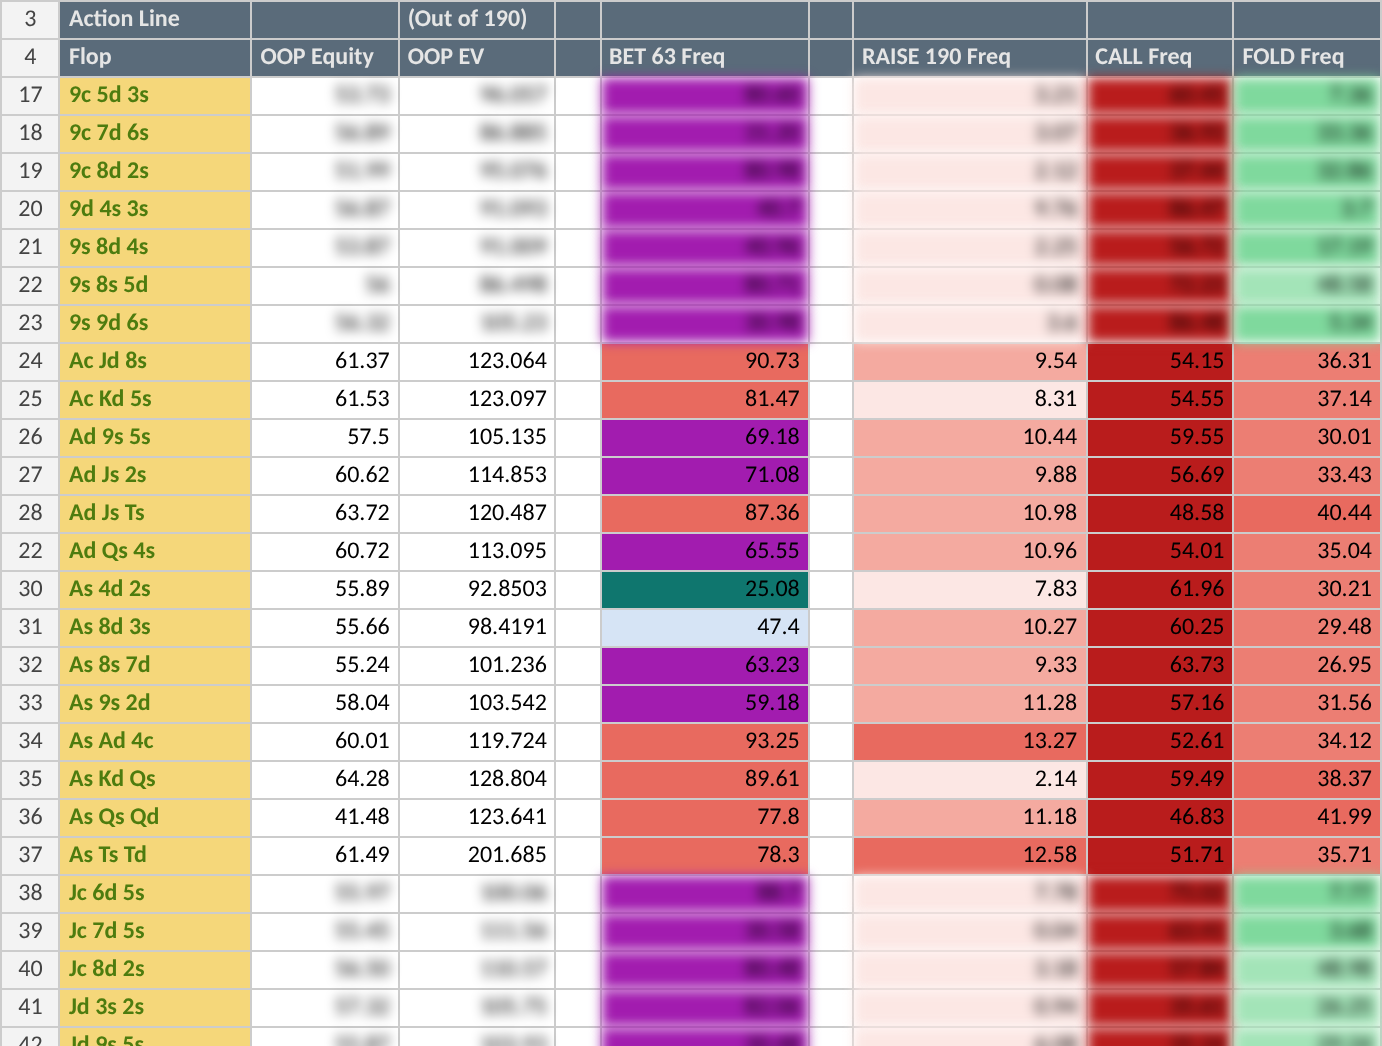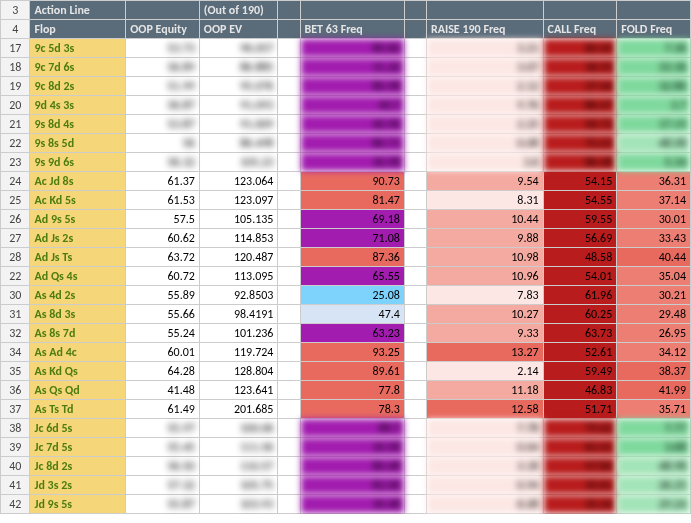--- a/index.html
+++ b/index.html
@@ -39,21 +39,21 @@
   .flop {
     background: #f5d77a;
     color: #4d7c0f;
     font-weight: bold;
   }
   .num { text-align: right; }
   .blurred { filter: blur(3px); }
   .bet-high { background: #e86a5f; margin-top: 32px; }
   .bet-med  { background: #a21caf; margin-left: 25px; }
   .bet-low  { background: #d6e4f5; margin-top: 10px; }
-  .bet-blue { background: #7dd3fc; }
+  .bet-blue { background: #0f766e; }
   .raise-high { background: #e86a5f; }
   .raise-med  { background: #f4aaa0; }
   .raise-low  { background: #fce7e4; padding-left: 27px; }
   .call-cell { background: #b91c1c; }
   .fold-red  { background: #e86a5f; }
   .fold-redm { background: #ec7e73; }
   .fold-green { background: #7fd99d; }
   .fold-greenm { background: #a3e4b8; }
   .col-flop  { width: 78px; }
   .col-eq    { width: 60px; }
@@ -292,20 +292,32 @@
         <td class="num">55.24</td>
         <td class="num">101.236</td>
         <td></td>
         <td class="num bet-med">63.23</td>
         <td></td>
         <td class="num raise-med">9.33</td>
         <td class="num call-cell">63.73</td>
         <td class="num fold-redm">26.95</td>
       </tr>
       <tr>
+        <th class="rownum">33</th>
+        <td class="flop">As 9s 2d</td>
+        <td class="num">58.04</td>
+        <td class="num">103.542</td>
+        <td></td>
+        <td class="num bet-med">59.18</td>
+        <td></td>
+        <td class="num raise-med">11.28</td>
+        <td class="num call-cell">57.16</td>
+        <td class="num fold-redm">31.56</td>
+      </tr>
+      <tr>
         <th class="rownum">34</th>
         <td class="flop">As Ad 4c</td>
         <td class="num">60.01</td>
         <td class="num">119.724</td>
         <td></td>
         <td class="num bet-high">93.25</td>
         <td></td>
         <td class="num raise-high">13.27</td>
         <td class="num call-cell">52.61</td>
         <td class="num fold-redm">34.12</td>

